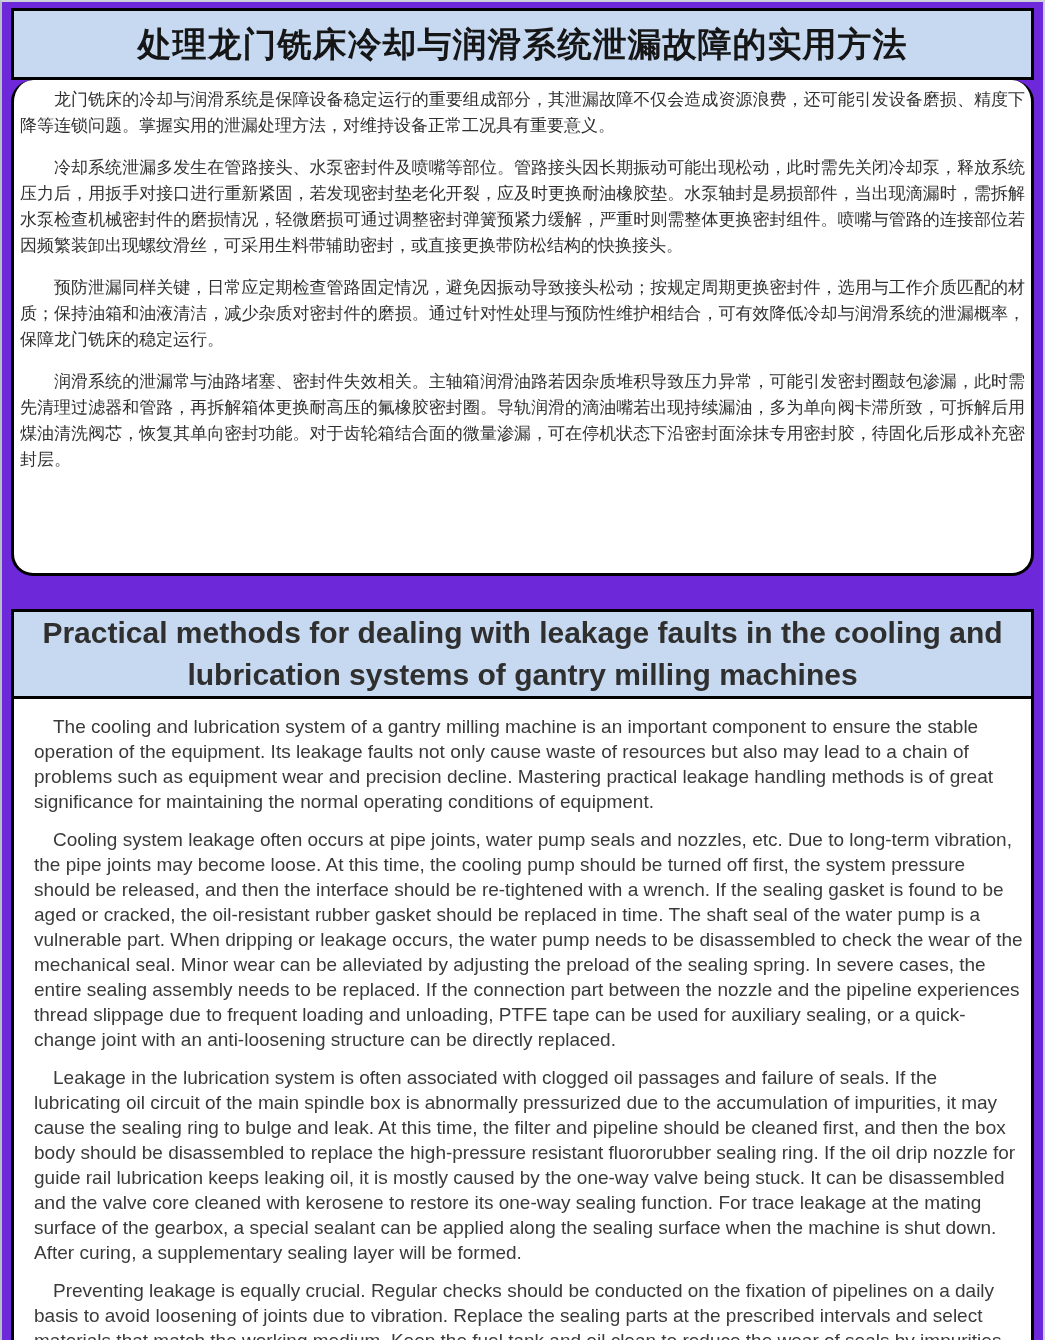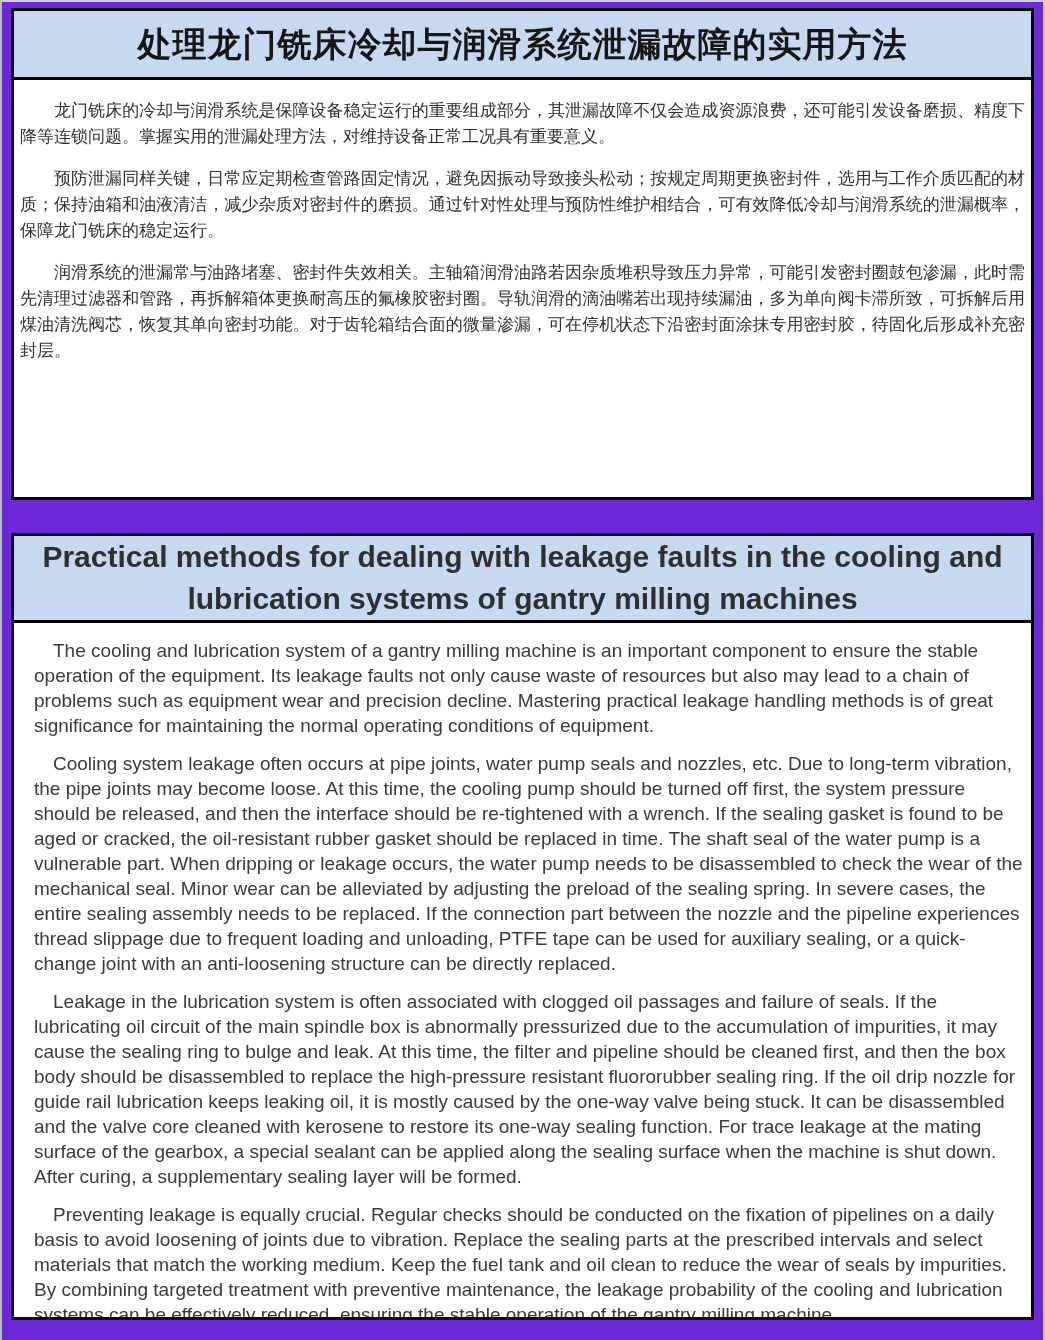--- a/index.html
+++ b/index.html
@@ -47,22 +47,23 @@
   }
   .banner-en .title-inner { width: 100%; text-align: center; }
   .body-box {
     margin: 0 9px;
     background: #ffffff;
     border: 3px solid #000000;
     border-top: none;
     overflow: hidden;
   }
   .body-cn {
-    height: 420px;
-    padding: 18px 6px 0 6px;
+    height: 496px;
+    padding: 7px 6px 0 6px;
+    border-radius: 22px;
   }
   .body-cn p {
     margin: 0 0 16px 0;
     font-size: 17px;
     line-height: 26px;
     color: #303030;
     text-indent: 2em;
     text-align: justify;
   }
   .body-en {
@@ -82,20 +83,21 @@
 <body>
 
 <div class="page">
 
   <div class="banner banner-cn">
     <span>处理龙门铣床冷却与润滑系统泄漏故障的实用方法</span>
   </div>
 
   <div class="body-box body-cn">
     <p>龙门铣床的冷却与润滑系统是保障设备稳定运行的重要组成部分，其泄漏故障不仅会造成资源浪费，还可能引发设备磨损、精度下降等连锁问题。掌握实用的泄漏处理方法，对维持设备正常工况具有重要意义。</p>
+    <p>冷却系统泄漏多发生在管路接头、水泵密封件及喷嘴等部位。管路接头因长期振动可能出现松动，此时需先关闭冷却泵，释放系统压力后，用扳手对接口进行重新紧固，若发现密封垫老化开裂，应及时更换耐油橡胶垫。水泵轴封是易损部件，当出现滴漏时，需拆解水泵检查机械密封件的磨损情况，轻微磨损可通过调整密封弹簧预紧力缓解，严重时则需整体更换密封组件。喷嘴与管路的连接部位若因频繁装卸出现螺纹滑丝，可采用生料带辅助密封，或直接更换带防松结构的快换接头。</p>
     <p>预防泄漏同样关键，日常应定期检查管路固定情况，避免因振动导致接头松动；按规定周期更换密封件，选用与工作介质匹配的材质；保持油箱和油液清洁，减少杂质对密封件的磨损。通过针对性处理与预防性维护相结合，可有效降低冷却与润滑系统的泄漏概率，保障龙门铣床的稳定运行。</p>
     <p>润滑系统的泄漏常与油路堵塞、密封件失效相关。主轴箱润滑油路若因杂质堆积导致压力异常，可能引发密封圈鼓包渗漏，此时需先清理过滤器和管路，再拆解箱体更换耐高压的氟橡胶密封圈。导轨润滑的滴油嘴若出现持续漏油，多为单向阀卡滞所致，可拆解后用煤油清洗阀芯，恢复其单向密封功能。对于齿轮箱结合面的微量渗漏，可在停机状态下沿密封面涂抹专用密封胶，待固化后形成补充密封层。</p>
   </div>
 
   <div class="banner banner-en">
     <div class="title-inner">Practical methods for dealing with leakage faults in the cooling and lubrication systems of gantry milling machines</div>
   </div>
 
   <div class="body-box body-en">
     <p>The cooling and lubrication system of a gantry milling machine is an important component to ensure the stable operation of the equipment. Its leakage faults not only cause waste of resources but also may lead to a chain of problems such as equipment wear and precision decline. Mastering practical leakage handling methods is of great significance for maintaining the normal operating conditions of equipment.</p>

